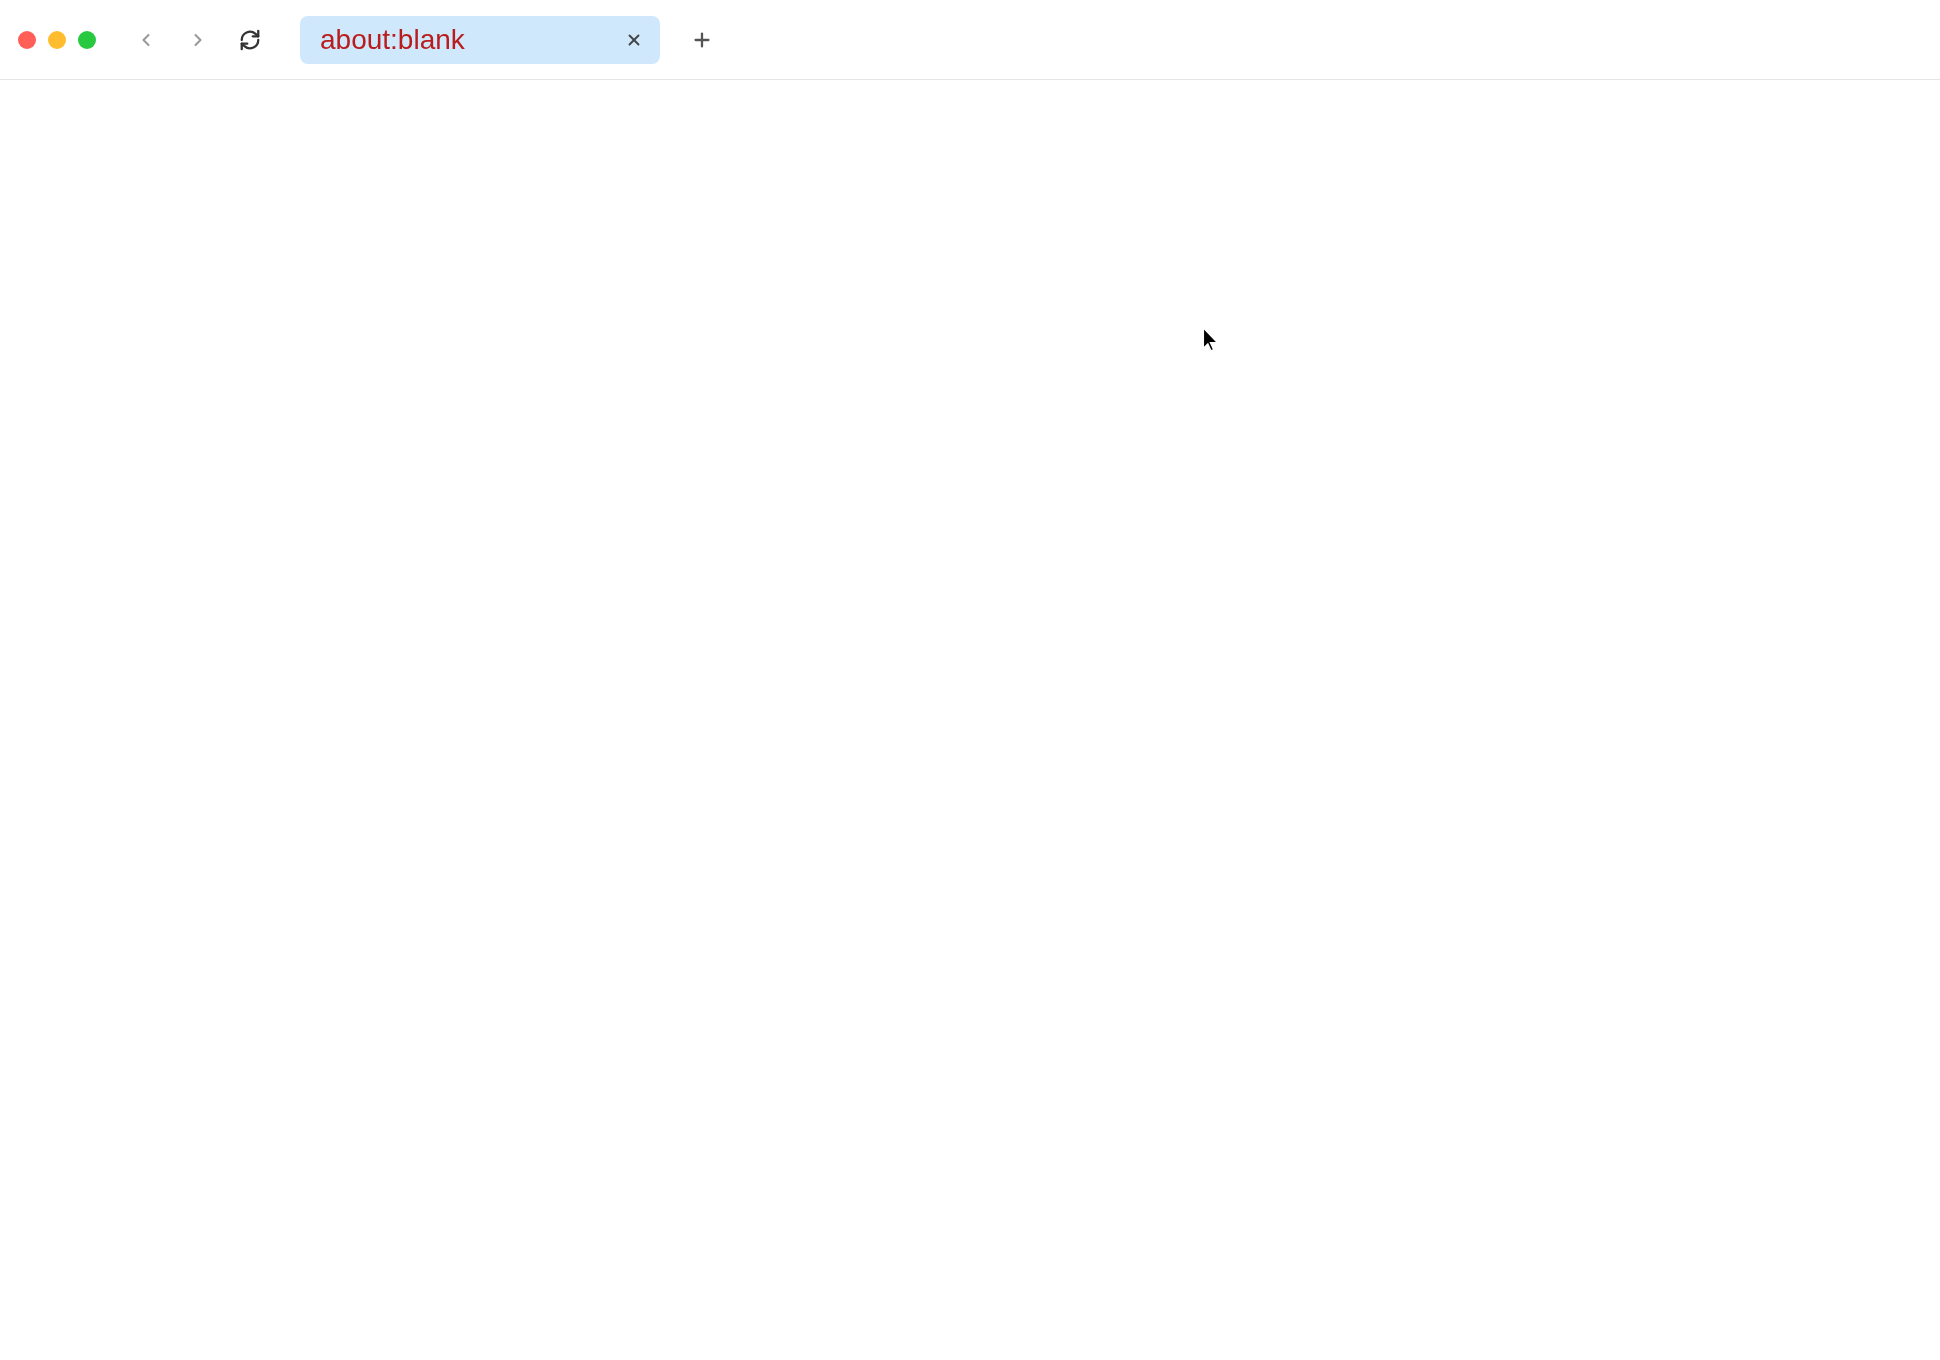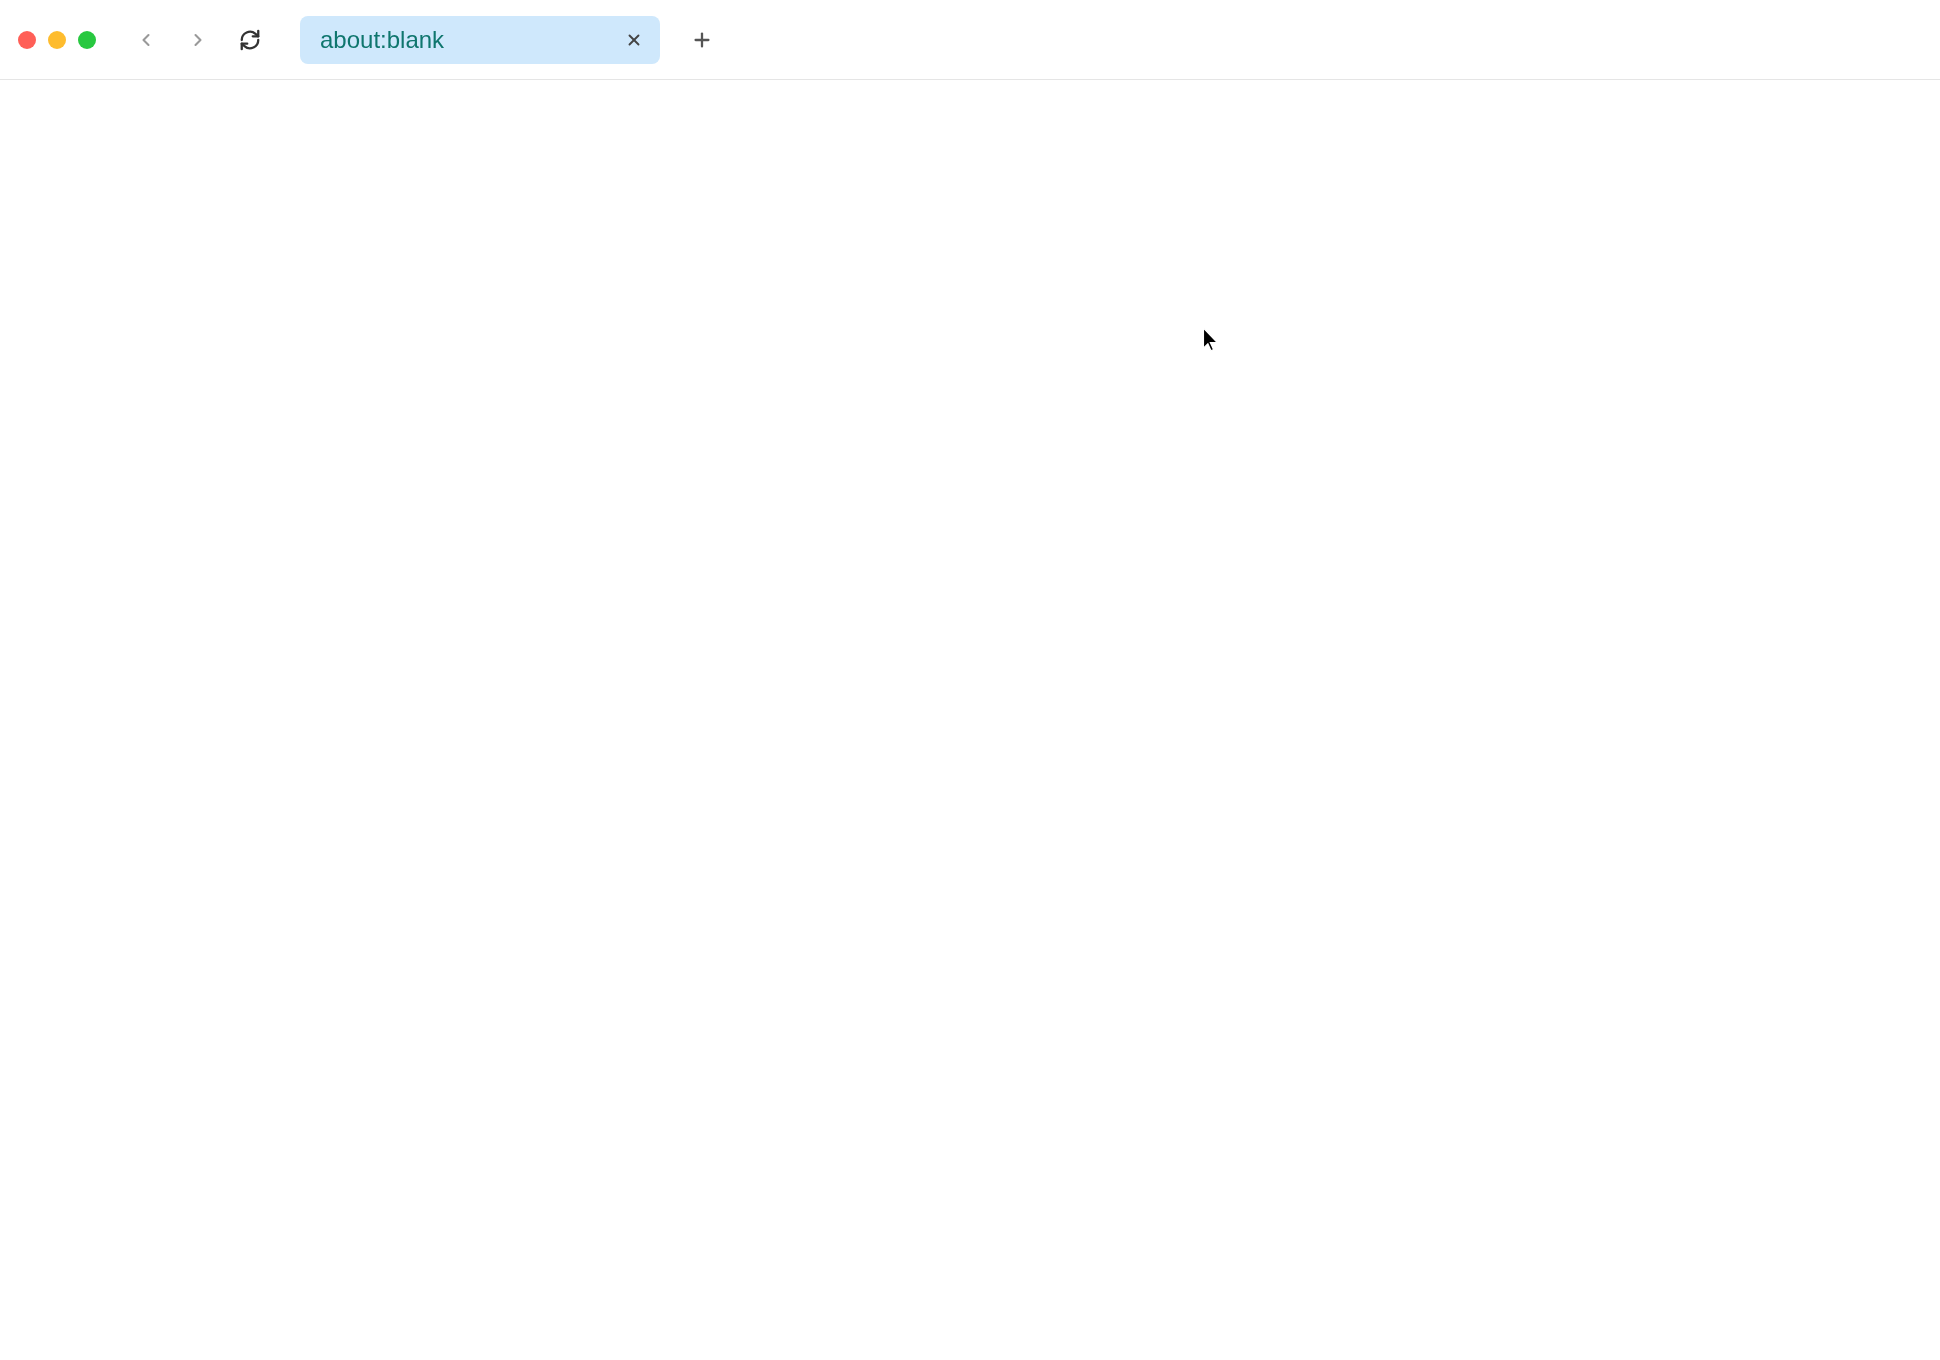--- a/index.html
+++ b/index.html
@@ -82,22 +82,22 @@
       height: 48px;
       padding: 0 14px 0 20px;
       min-width: 360px;
       max-width: 400px;
       gap: 8px;
       margin-left: 12px;
     }
     
     .tab-title {
       flex: 1;
-      color: #0f766e;
-      font-size: 24px;
+      color: #b91c1c;
+      font-size: 28px;
       font-weight: 400;
       white-space: nowrap;
       overflow: hidden;
       text-overflow: ellipsis;
     }
     
     .tab-close {
       width: 24px;
       height: 24px;
       display: flex;

